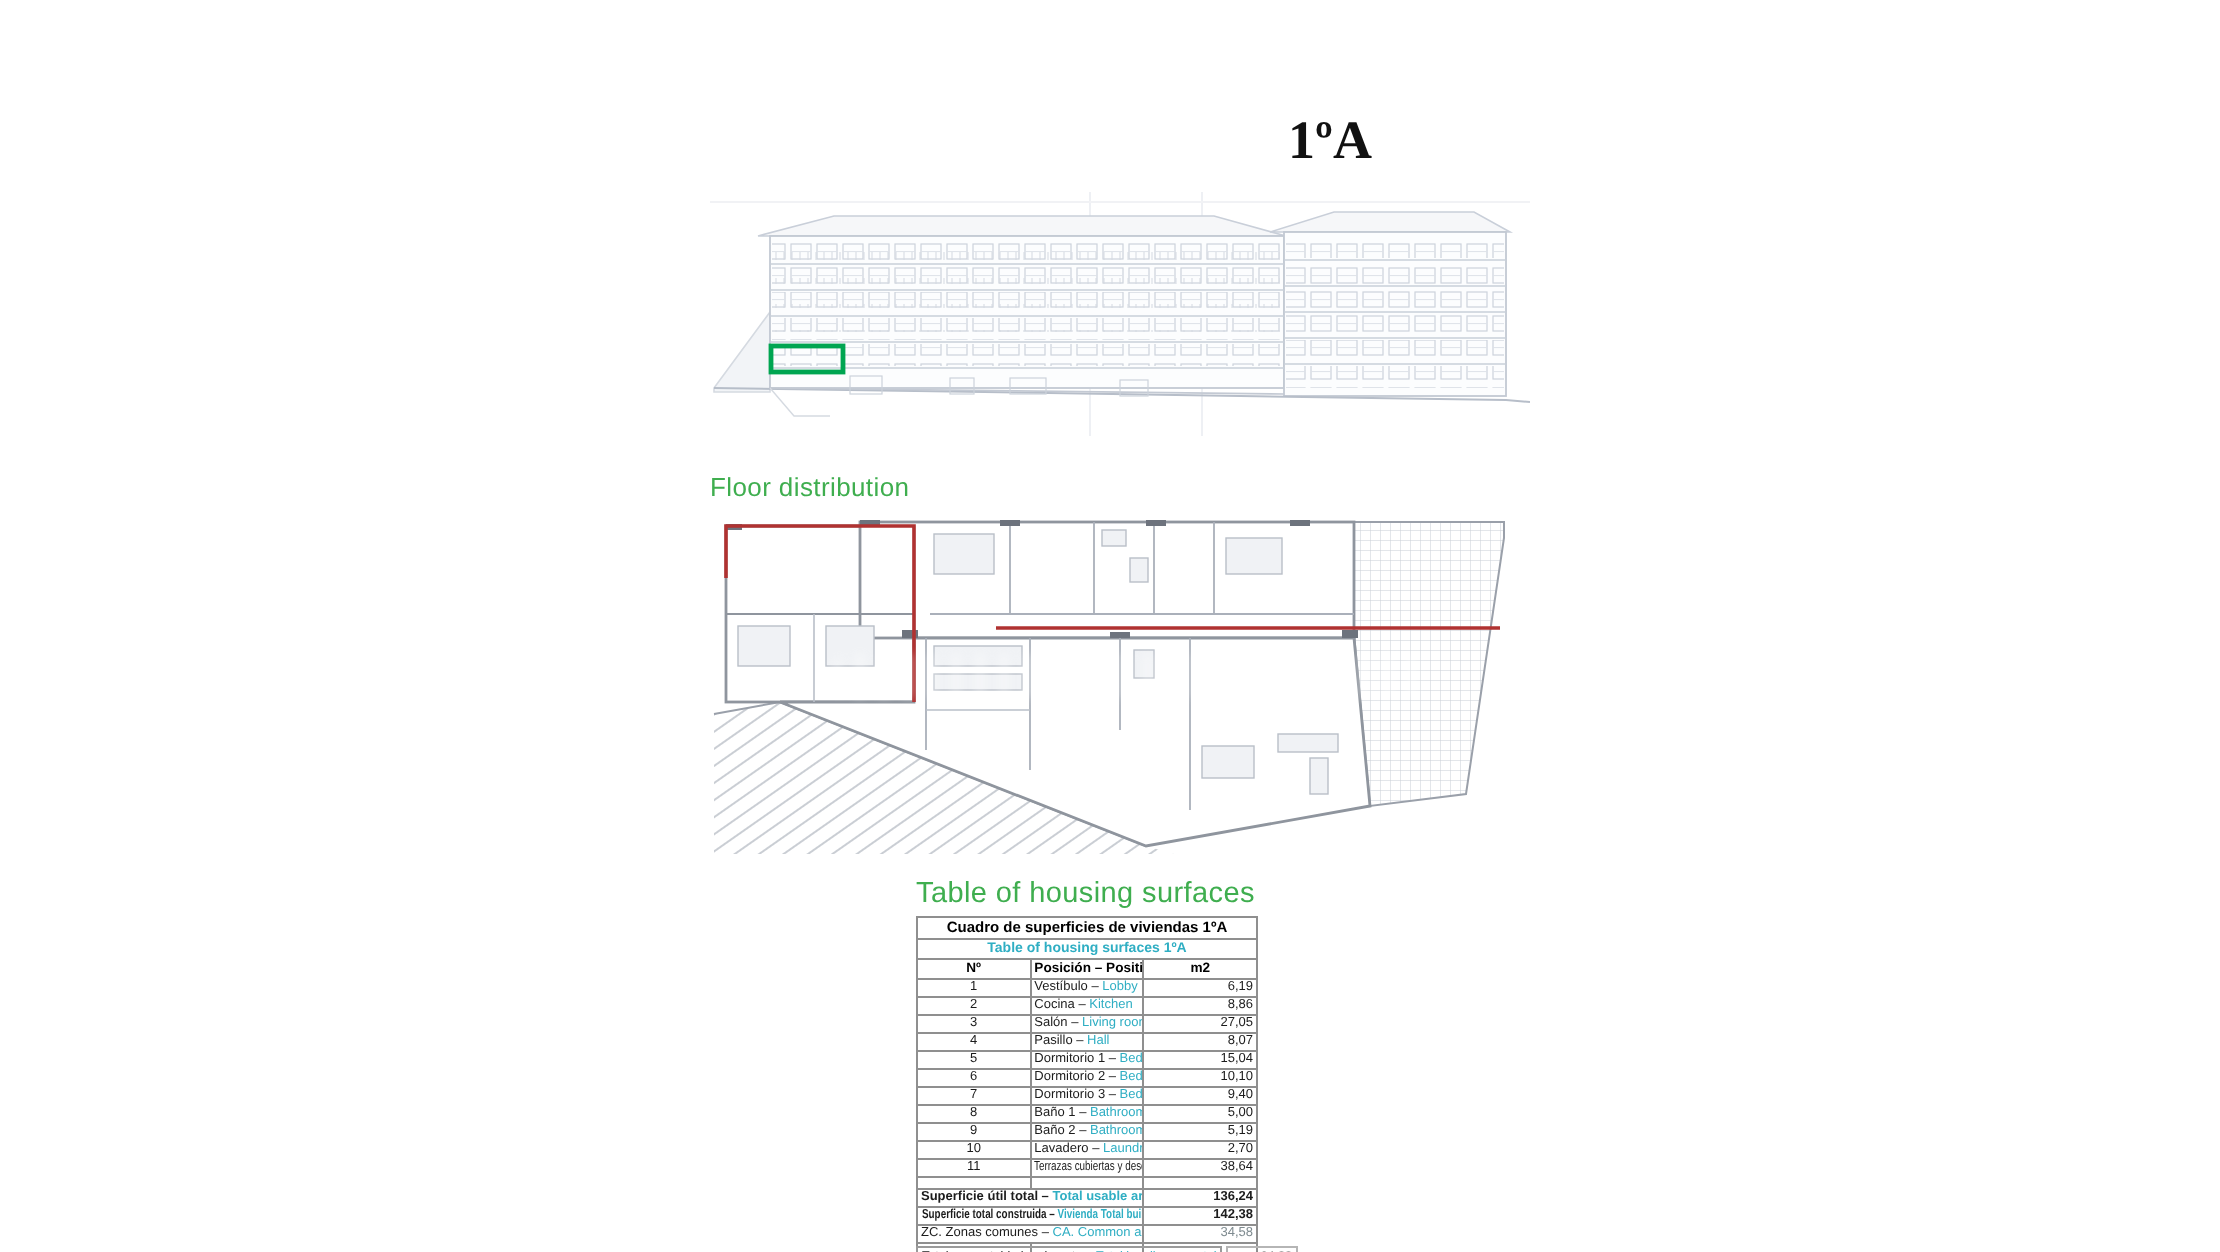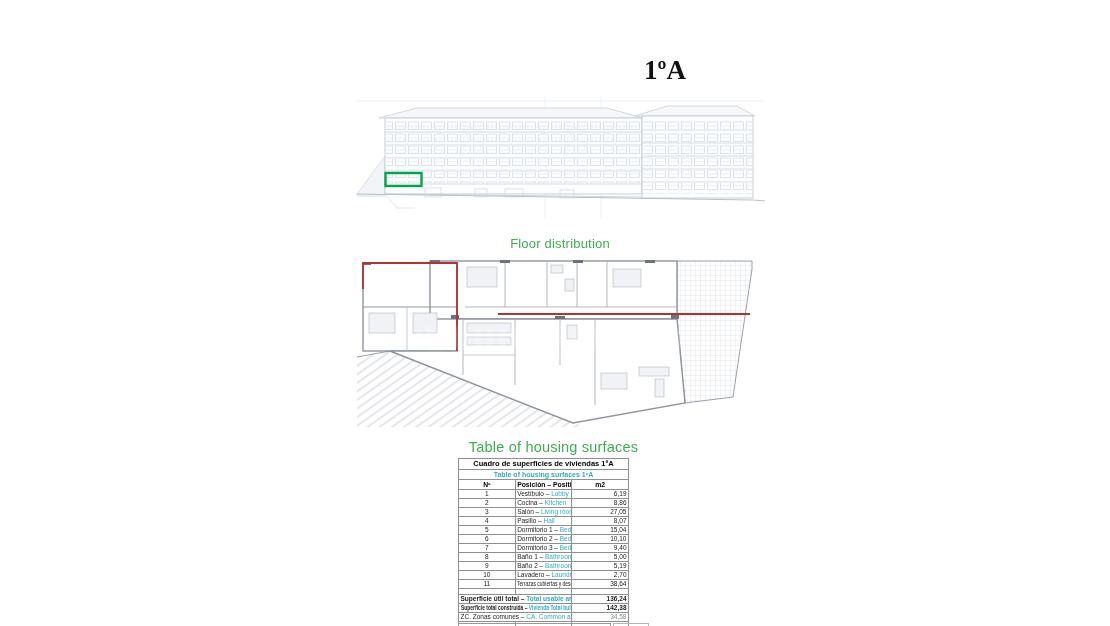--- a/index.html
+++ b/index.html
@@ -8,23 +8,23 @@
 
   
   .apt-title{position:absolute;left:600px;top:22px;width:130px;text-align:center;
              font-family:"Liberation Serif",serif;font-weight:700;font-size:27px;color:#111;}
 
   
   .elevation{position:absolute;left:355px;top:63px;width:410px;height:122px;}
   .floorplan{position:absolute;left:355px;top:222px;width:410px;height:172px;}
   .elevation svg,.floorplan svg{display:block;width:100%;height:100%;}
 
-  .plan-heading{position:absolute;left:355px;top:203px;width:410px;text-align:center;
+  .plan-heading{position:absolute;left:355px;top:203px;width:410px;text-align:left;
                 font-size:13px;color:#3fae4f;letter-spacing:.2px;}
-  .tbl-heading{position:absolute;left:458px;top:406px;width:191px;text-align:center;
+  .tbl-heading{position:absolute;left:458px;top:406px;width:191px;text-align:left;
                font-size:14.5px;color:#3fae4f;letter-spacing:.2px;}
 
   .watermark{position:absolute;left:60px;top:72px;width:300px;height:22px;border-radius:10px;
              background:repeating-linear-gradient(90deg,rgba(255,255,255,.55) 0 6px,rgba(255,255,255,0) 6px 12px);
              filter:blur(2px);opacity:.55;pointer-events:none;}
 
   
   .surfaces{position:absolute;left:458px;top:425px;width:191px;}
   table.surf{border-collapse:collapse;width:171px;table-layout:fixed;
              font-size:6.5px;line-height:8px;color:#1c1c1c;}

